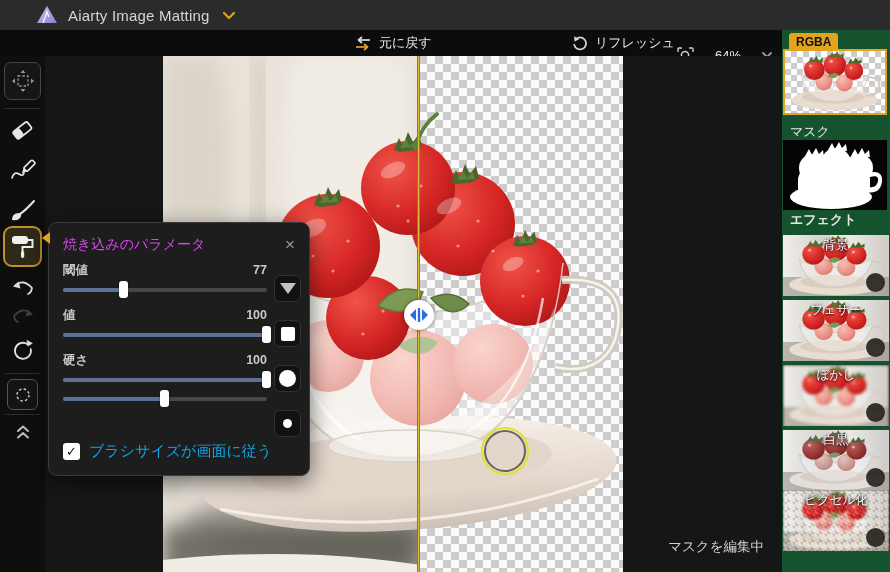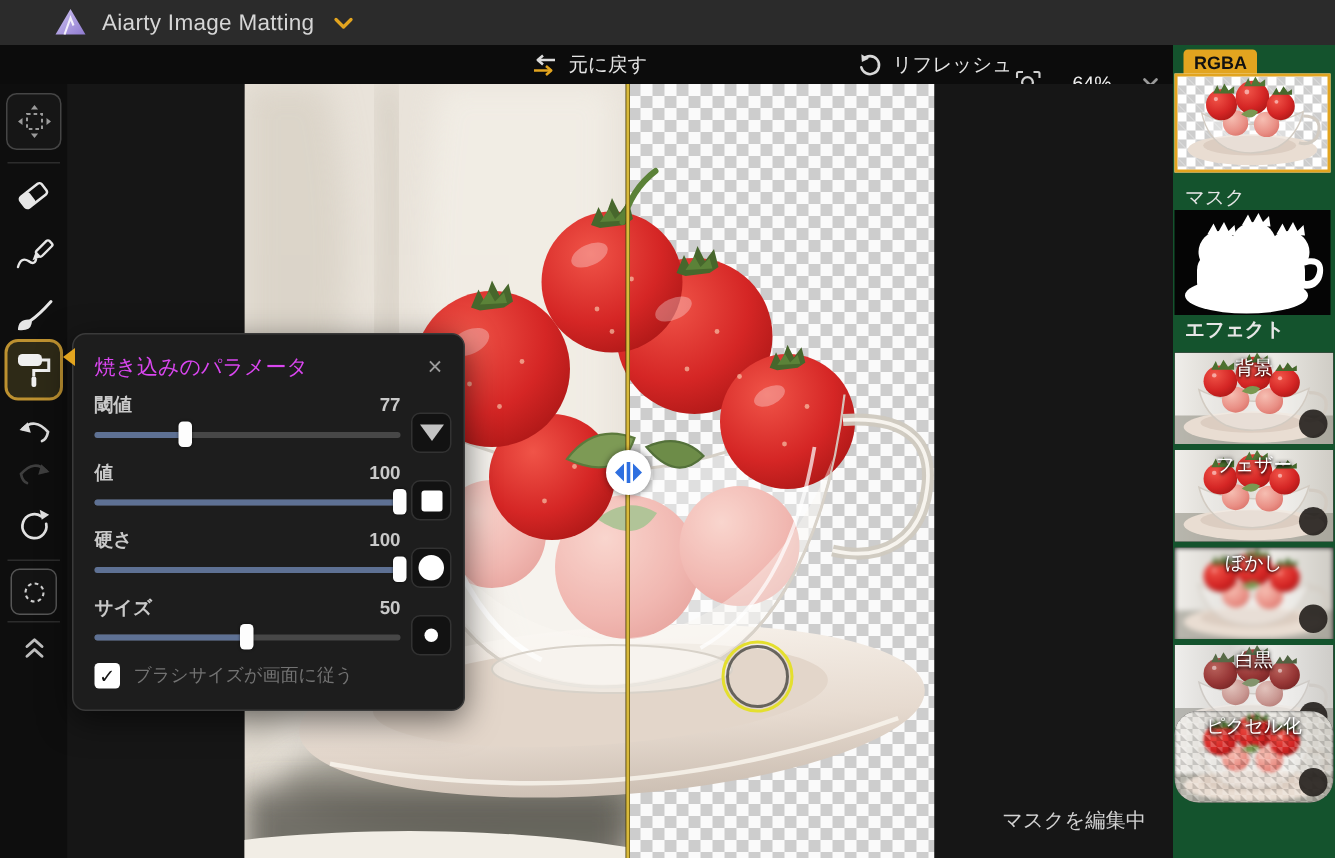--- a/index.html
+++ b/index.html
@@ -56,21 +56,21 @@
   .rgba-thumb svg { display:block; width:100%; height:100%; }
   .side-label { position:absolute; left:8px; color:#e6e6e6; font-size:13px; }
   .lbl-mask { top:93px; }
   .lbl-effects { top:181px;font-weight:bold; }
   .mask-thumb { position:absolute; left:1px; top:110px; width:104px; height:70px; background:#050505; }
   .mask-thumb svg { display:block; width:100%; height:100%; }
   .effect-item { position:absolute; left:1px; width:106px; height:61px; overflow:hidden; background:#222; }
   .effect-item svg { display:block; width:106px; height:63px; }
   .effect-label { position:absolute; top:2px; left:0; width:100%; text-align:center; color:#fff; font-size:12.5px; text-shadow:0 0 3px rgba(0,0,0,.9),0 1px 2px rgba(0,0,0,.8); }
   .effect-dot { position:absolute; right:4px; bottom:4px; width:19px; height:19px; border-radius:50%; background:#272320; opacity:.92; }
-  .fx-0 { top:205px; } .fx-1 { top:270px; } .fx-2 { top:335px; } .fx-3 { top:400px; } .fx-4 { top:444px;border-radius:16px; }
+  .fx-0 { top:205px; } .fx-1 { top:270px; } .fx-2 { top:335px; } .fx-3 { top:400px; } .fx-4 { top:460px; }
   .f-feather svg { filter:blur(.4px); }
   .f-blur svg { filter:blur(1.6px); }
   .f-bw svg { filter:grayscale(.45); }
   .f-pixel svg { filter:blur(1px); }
   .pixel-overlay { position:absolute; inset:0;
     background-image:linear-gradient(45deg,rgba(255,255,255,.20) 25%,transparent 25%,transparent 75%,rgba(255,255,255,.20) 75%),linear-gradient(45deg,rgba(0,0,0,.14) 25%,transparent 25%,transparent 75%,rgba(0,0,0,.14) 75%);
     background-size:8px 8px; background-position:0 0,4px 4px; }
 
   
   .panel { position:absolute; left:48px; top:222px; width:262px; background:#1d1d1d; border:1px solid #3a3a3a; border-radius:9px; box-shadow:0 6px 22px rgba(0,0,0,.55); padding:13px 8px 14px 14px; z-index:50; }
@@ -83,21 +83,21 @@
   .slider-track { position:relative; margin-top:9px; height:4px; border-radius:2px; background:#474747; }
   .slider-fill { position:absolute; left:0; top:0; height:4px; border-radius:2px; background:#5e7194; }
   .slider-thumb { position:absolute; top:-7px; width:9px; height:17px; border-radius:3px; background:#fdfdfd; box-shadow:0 0 2px rgba(0,0,0,.6); }
   .side-btn { position:absolute; right:0; top:13px; width:27px; height:27px; background:#121212; border:1px solid #323232; border-radius:6px; display:flex; align-items:center; justify-content:center; }
   .shape-tri { width:0; height:0; border-left:8px solid transparent; border-right:8px solid transparent; border-top:11px solid #c3c3c3; }
   .shape-square { width:14px; height:14px; background:#fff; border-radius:2px; }
   .shape-circle-lg { width:17px; height:17px; background:#fff; border-radius:50%; }
   .shape-circle-sm { width:9px; height:9px; background:#fff; border-radius:50%; }
   .check-row { display:flex; align-items:center; gap:9px; margin-top:2px; }
   .checkbox { width:17px; height:17px; background:#fff; border-radius:3px; display:flex; align-items:center; justify-content:center; color:#111; font-size:13px; font-weight:bold; }
-  .check-label { color:#737373; font-size:12px; }
+  .check-label { color:#0ea5e9; font-size:15px; }
 </style>
 </head>
 <body>
 
 <div class="app">
 
   <svg width="0" height="0" style="position:absolute">
     <defs>
       <linearGradient id="gMiniBg" x1="0" y1="0" x2="1" y2="0">
         <stop offset="0" stop-color="#f0eeea"></stop>
@@ -480,24 +480,20 @@
       <div class="slider-track">
         <div class="slider-fill" style="width: 100%;"></div>
         <div class="slider-thumb" style="left: calc(100% - 5px);"></div>
       </div>
       <div class="side-btn">
           <span class="shape-circle-lg"></span>
         </div>
     </div>
 
     <div class="slider-row">
-      <div class="slider-head">
-        <span>サイズ</span>
-        <span>50</span>
-      </div>
       <div class="slider-track">
         <div class="slider-fill" style="width: 50%;"></div>
         <div class="slider-thumb" style="left: calc(50% - 5px);"></div>
       </div>
       <div class="side-btn">
           <span class="shape-circle-sm"></span>
         </div>
     </div>
 
     <div class="check-row">

